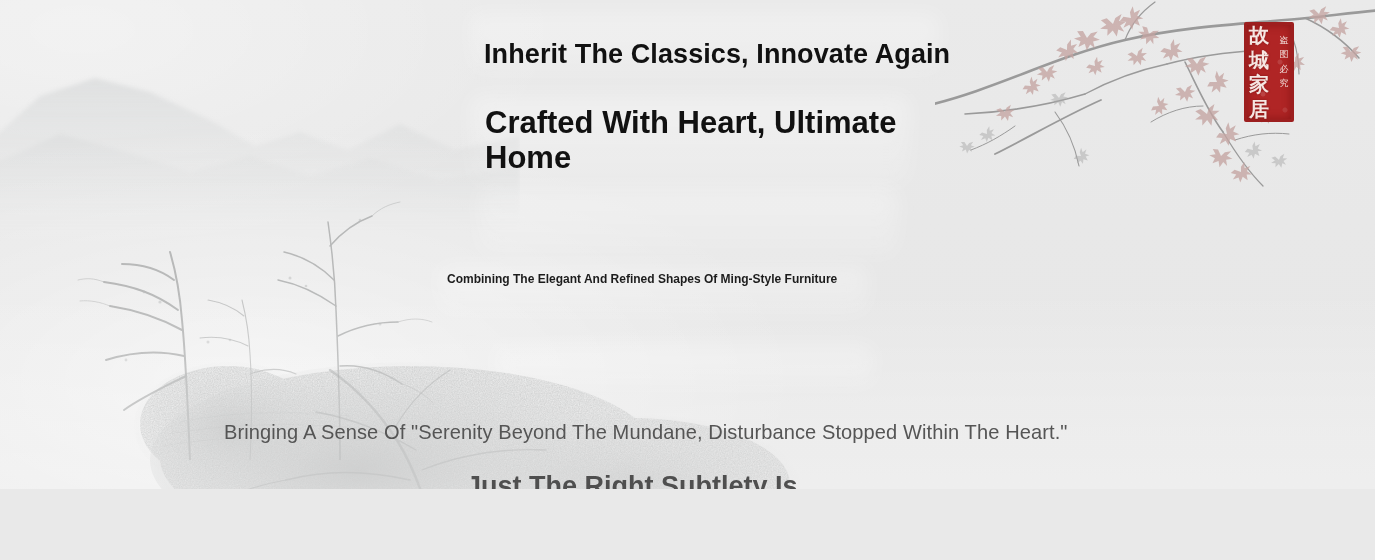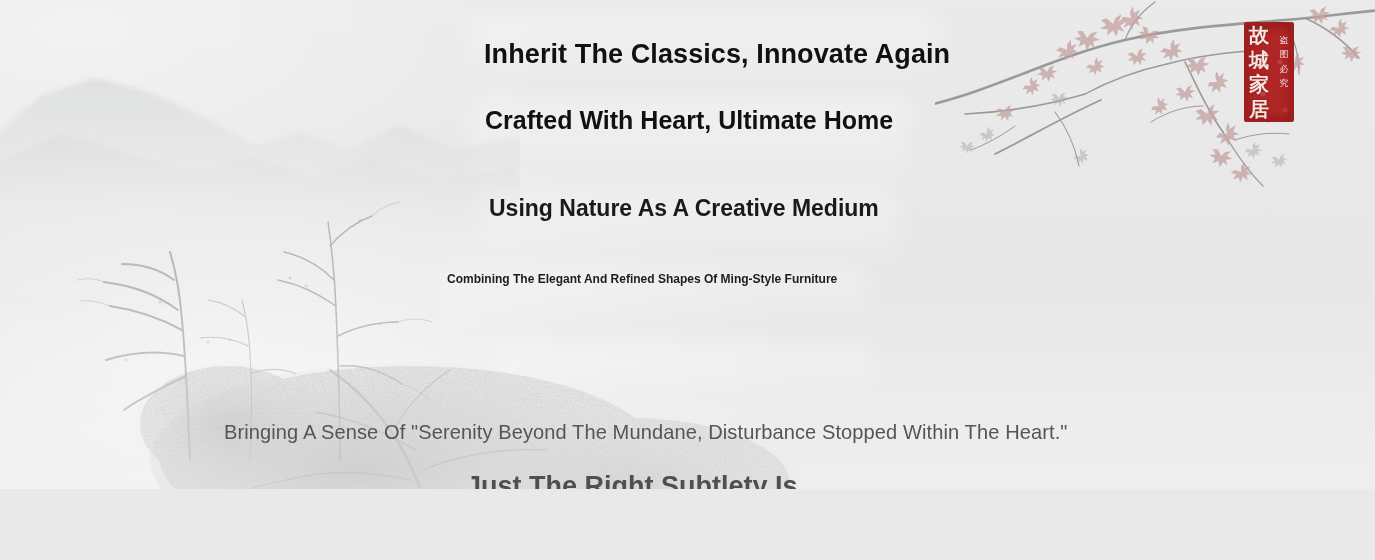--- a/index.html
+++ b/index.html
@@ -26,21 +26,21 @@
     background:linear-gradient(180deg,rgba(255,255,255,0) 0%,rgba(255,255,255,.22) 60%,rgba(255,255,255,.30) 100%);}
 
   
   .glowpanel{position:absolute;pointer-events:none;
     background:linear-gradient(180deg,rgba(255,255,255,.34),rgba(255,255,255,.10));
     filter:blur(10px);border-radius:10px;}
 
   
   .line{position:absolute;color:#111;white-space:pre-line;}
   #l1{left:484px;top:38px;font-size:27px;font-weight:bold;letter-spacing:.1px;line-height:1.25;}
-  #l2{left:485px;top:106px;font-size:25px;font-weight:bold;line-height:1.12;width:440px;}
+  #l2{left:485px;top:106px;font-size:31px;font-weight:bold;line-height:1.12;width:440px;}
   #l3{left:489px;top:195px;font-size:23px;font-weight:600;line-height:1.2;width:420px;color:#1a1a1a;}
   #l4{left:447px;top:272px;font-size:12px;font-weight:700;line-height:1.25;width:430px;color:#1c1c1c;}
   #l5{left:503px;top:352px;font-size:21px;font-weight:600;line-height:1.2;color:#1a1a1a;}
   #l6{left:224px;top:420px;font-size:21px;font-weight:500;color:#555555;letter-spacing:.1px;
       transform:scaleX(.955);transform-origin:left center;}
   #l7{left:466px;top:470px;font-size:27px;font-weight:600;line-height:1.25;width:380px;color:#4f4f4f;}
 
   
   #seal{position:absolute;left:1244px;top:22px;width:50px;height:100px;}
   .seal-frame{position:absolute;inset:0;background:#b02525;
@@ -232,21 +232,20 @@
       <use href="#leaf" transform="translate(318,156) rotate(-18) scale(.7)"></use>
       <use href="#leaf" transform="translate(344,166) rotate(12) scale(.65)"></use>
       <use href="#leaf" transform="translate(146,162) rotate(-28) scale(.65)"></use>
     </g>
   </svg>
 
   <div class="art" id="soft-haze"></div>
 
   <div class="line" id="l1">Inherit The Classics, Innovate Again</div>
   <div class="line" id="l2">Crafted With Heart, Ultimate Home</div>
-  <div class="line" id="l3">Using Nature As A Creative Medium</div>
   <div class="line" id="l4">Combining The Elegant And Refined Shapes Of Ming-Style Furniture</div>
   <div class="line" id="l6">Bringing A Sense Of "Serenity Beyond The Mundane, Disturbance Stopped Within The Heart."</div>
   <div class="line" id="l7">Just The Right Subtlety Is Again</div>
 
   <div id="seal">
     <div class="seal-frame"></div>
     <div class="seal-main">
       <span>故</span>
       <span>城</span>
       <span>家</span>

